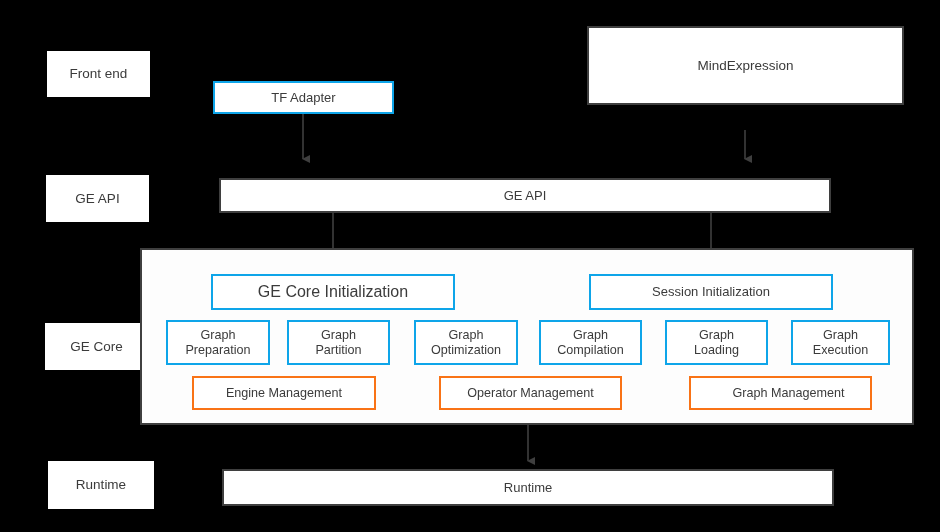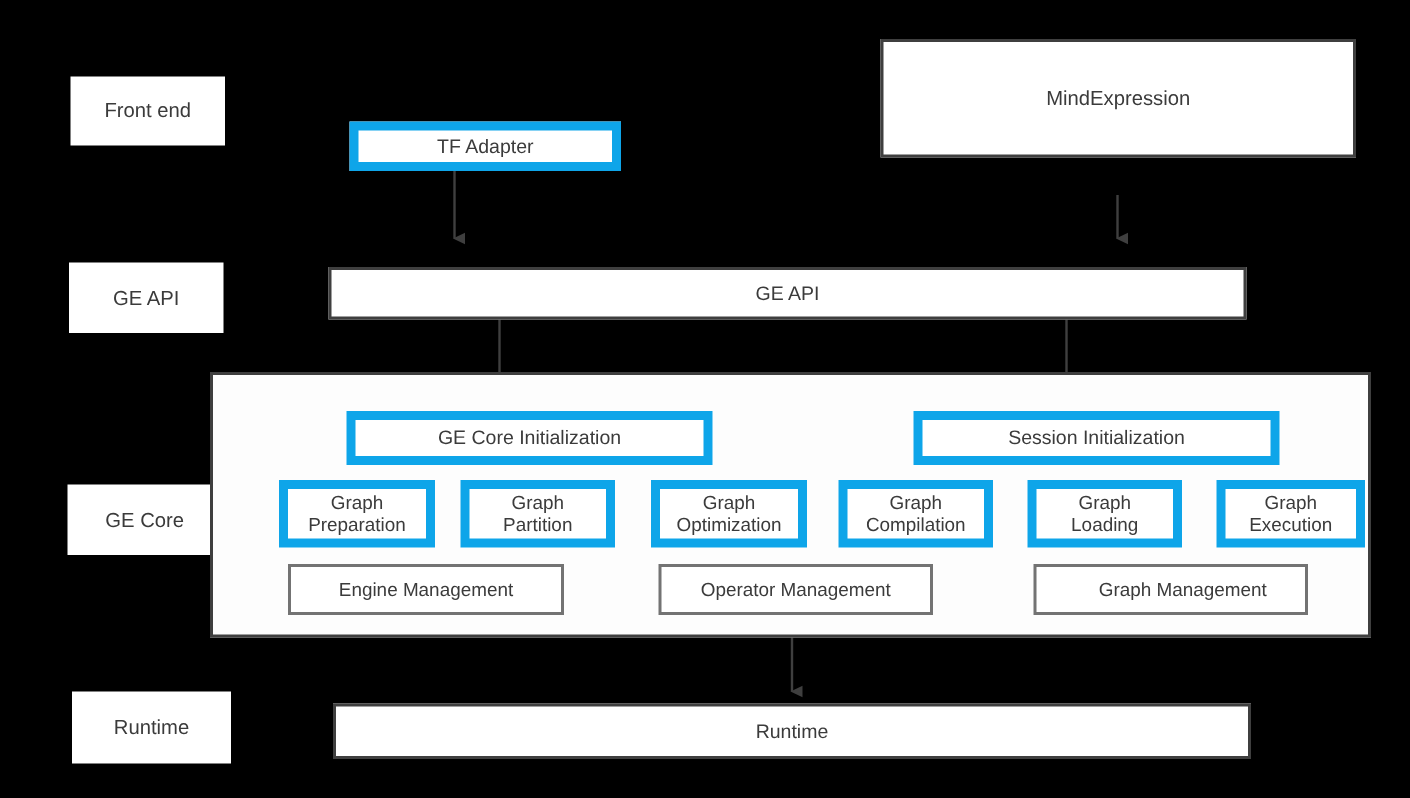--- a/index.html
+++ b/index.html
@@ -46,26 +46,25 @@
   }
   .bar {
     border: 2px solid #3f3f3f;
     font-size: 13px;
   }
   .group {
     border: 2px solid #3f3f3f;
     background: #fdfdfd;
   }
   .inner {
-    border: 6px solid #0ea5e9;
+    border: 2px solid #0ea5e9;
     font-size: 12.6px;
-    margin-left: 20px;
   }
   .inner-wide {
-    border: 2px solid #737373;
+    border: 2px solid #f97316;
     font-size: 12.6px;
   }
   svg.arrows {
     position: absolute;
     left: 0;
     top: 0;
     width: 940px;
     height: 532px;
     pointer-events: none;
   }
@@ -95,21 +94,21 @@
   <div class="box layer-label" style="left:24px; top:323px; width:103px; height:47px;">GE Core</div>
   <div class="box layer-label" style="left:27px; top:461px; width:106px; height:48px;">Runtime</div>
 
   <div class="box inner" style="left:213px; top:81px; width:181px; height:33px; font-size:13px;">TF Adapter</div>
   <div class="box outer-plain" style="left:587px; top:26px; width:317px; height:79px;">MindExpression</div>
 
   <div class="box bar" style="left:219px; top:178px; width:612px; height:35px;">GE API</div>
 
   <div class="box group" style="left:140px; top:248px; width:774px; height:177px;"></div>
 
-  <div class="box inner" style="left:211px; top:274px; width:244px; height:36px; font-size:13px;">GE Core Initialization</div>
+  <div class="box inner" style="left:211px; top:274px; width:244px; height:36px; font-size:16px;">GE Core Initialization</div>
   <div class="box inner" style="left:589px; top:274px; width:244px; height:36px; font-size:13px;">Session Initialization</div>
 
   <div class="box inner" style="left:166px; top:320px; width:104px; height:45px;">Graph
 Preparation</div>
   <div class="box inner" style="left:287px; top:320px; width:103px; height:45px;">Graph
 Partition</div>
   <div class="box inner" style="left:414px; top:320px; width:104px; height:45px;">Graph
 Optimization</div>
   <div class="box inner" style="left:539px; top:320px; width:103px; height:45px;">Graph
 Compilation</div>

